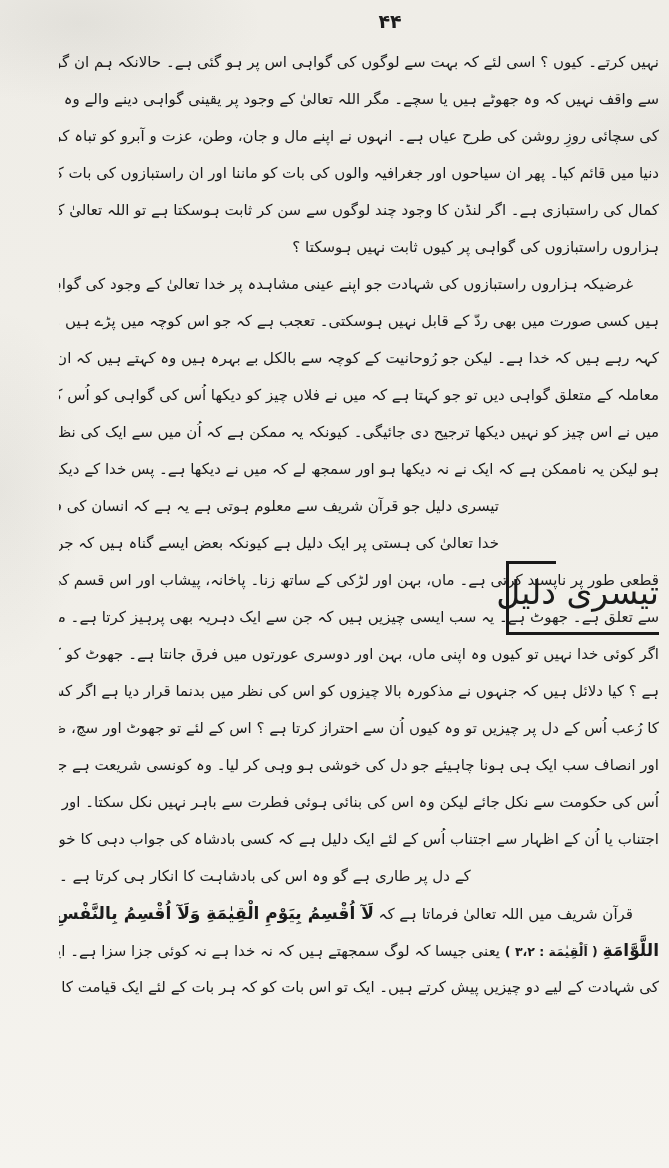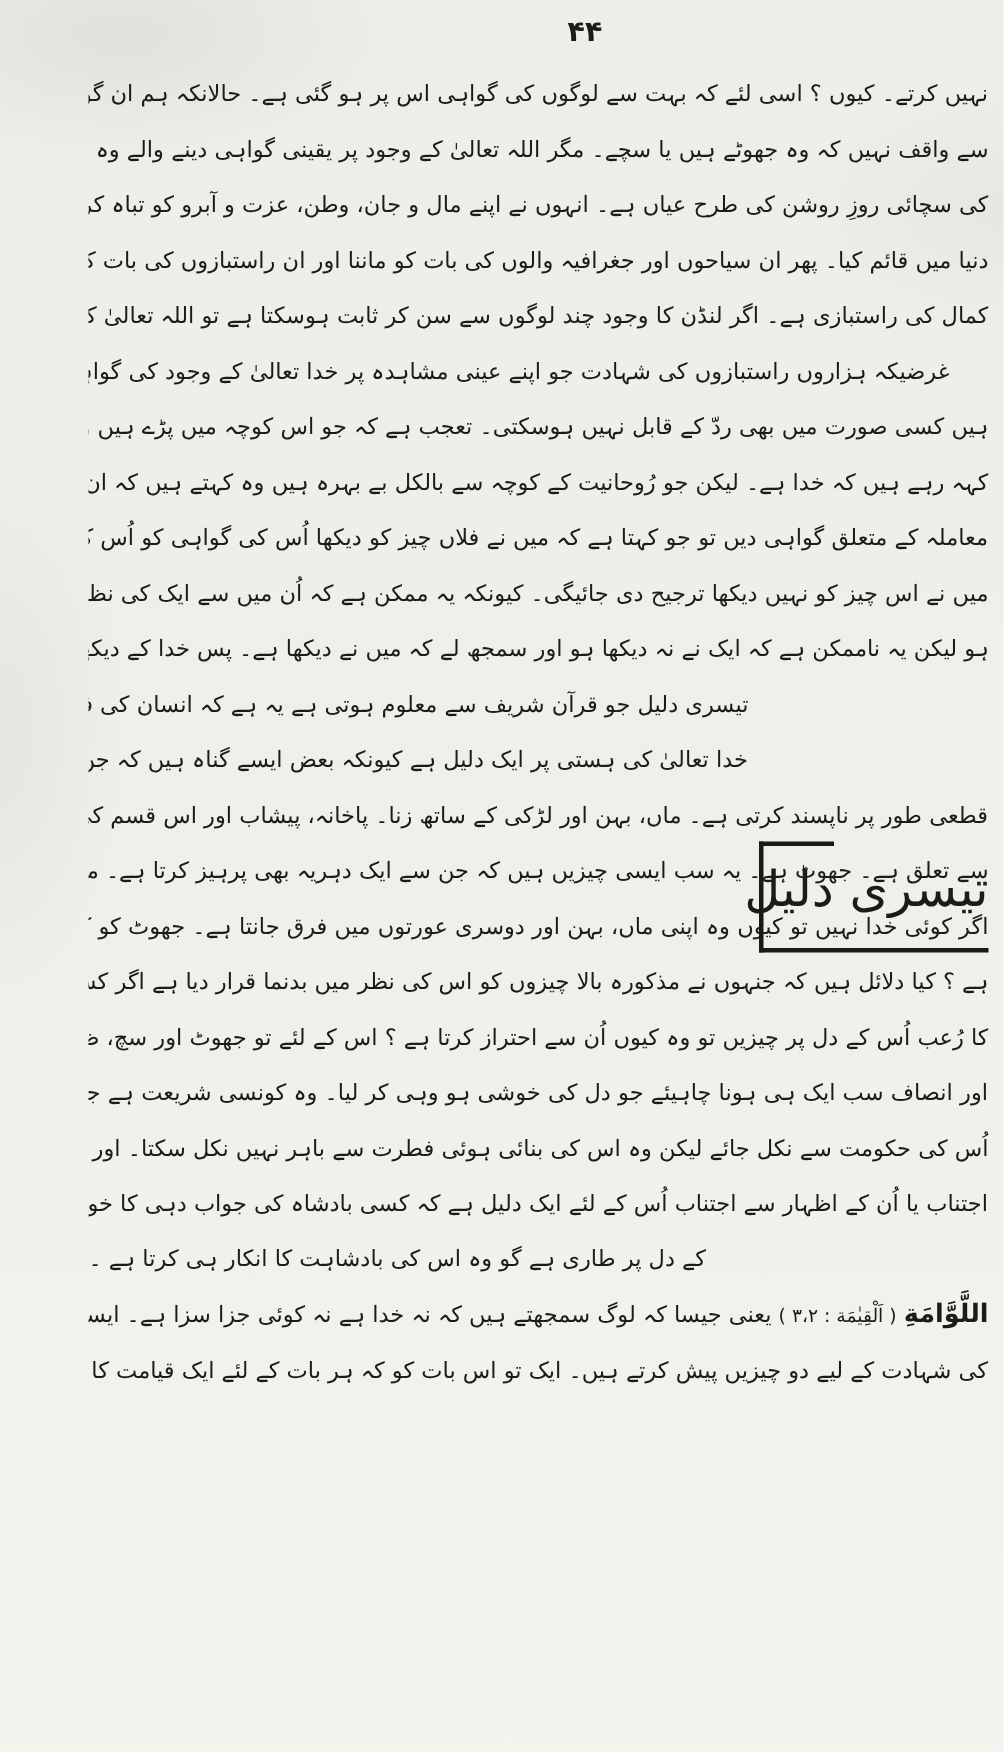--- a/index.html
+++ b/index.html
@@ -34,36 +34,37 @@
   }
   .heading-box::before{
     content:""; position:absolute; top:0; left:-3px; width:50px; height:3px;
     background:#191919;
   }
   .heading-label{
     font-size:33px; font-weight:normal; text-align:right; line-height:64px;
     white-space:nowrap;
   }
   .arabic{ font-weight:bold; font-size:17px; }
-  .ref{ font-size:12.5px; font-weight:normal; }
+  .ref{ font-size:12.5px; font-weight:bold; }
 </style>
 </head>
 <body>
 
 <div class="page">
 
   <div class="page-number">۴۴</div>
 
   <div class="content">
 
     <div class="line">نہیں کرتے۔ کیوں ؟ اسی لئے کہ بہت سے لوگوں کی گواہی اس پر ہو گئی ہے۔ حالانکہ ہم ان گواہوں کے حالات</div>
     <div class="line">سے واقف نہیں کہ وہ جھوٹے ہیں یا سچے۔ مگر اللہ تعالیٰ کے وجود پر یقینی گواہی دینے والے وہ لوگ ہیں کہ جن</div>
     <div class="line">کی سچائی روزِ روشن کی طرح عیاں ہے۔ انہوں نے اپنے مال و جان، وطن، عزت و آبرو کو تباہ کر کے راستی کو</div>
     <div class="line">دنیا میں قائم کیا۔ پھر ان سیاحوں اور جغرافیہ والوں کی بات کو ماننا اور ان راستبازوں کی بات کا انکار کرنا</div>
     <div class="line">کمال کی راستبازی ہے۔ اگر لنڈن کا وجود چند لوگوں سے سن کر ثابت ہوسکتا ہے تو اللہ تعالیٰ کا وجود</div>
+    <div class="line end-right">ہزاروں راستبازوں کی گواہی پر کیوں ثابت نہیں ہوسکتا ؟</div>
 
     <div class="line indent">غرضیکہ ہزاروں راستبازوں کی شہادت جو اپنے عینی مشاہدہ پر خدا تعالیٰ کے وجود کی گواہی دیتے</div>
     <div class="line">ہیں کسی صورت میں بھی ردّ کے قابل نہیں ہوسکتی۔ تعجب ہے کہ جو اس کوچہ میں پڑے ہیں وہ تو سب بالاتفاق</div>
     <div class="line">کہہ رہے ہیں کہ خدا ہے۔ لیکن جو رُوحانیت کے کوچہ سے بالکل بے بہرہ ہیں وہ کہتے ہیں کہ ان کی بات نہ مانو</div>
     <div class="line">معاملہ کے متعلق گواہی دیں تو جو کہتا ہے کہ میں نے فلاں چیز کو دیکھا اُس کی گواہی کو اُس کی گواہی پر جو کہتا ہے</div>
     <div class="line">میں نے اس چیز کو نہیں دیکھا ترجیح دی جائیگی۔ کیونکہ یہ ممکن ہے کہ اُن میں سے ایک کی نظر اس چیز پر نہ پڑی</div>
     <div class="line">ہو لیکن یہ ناممکن ہے کہ ایک نے نہ دیکھا ہو اور سمجھ لے کہ میں نے دیکھا ہے۔ پس خدا کے دیکھنے والوں</div>
 
     <div class="heading-box">
       <div class="heading-label">تیسری دلیل</div>
@@ -74,20 +75,24 @@
     <div class="line">قطعی طور پر ناپسند کرتی ہے۔ ماں، بہن اور لڑکی کے ساتھ زنا۔ پاخانہ، پیشاب اور اس قسم کی نجاستوں</div>
     <div class="line">سے تعلق ہے۔ جھوٹ ہے۔ یہ سب ایسی چیزیں ہیں کہ جن سے ایک دہریہ بھی پرہیز کرتا ہے۔ مگر کیوں ؟</div>
     <div class="line">اگر کوئی خدا نہیں تو کیوں وہ اپنی ماں، بہن اور دوسری عورتوں میں فرق جانتا ہے۔ جھوٹ کو کیوں بُرا جانتا</div>
     <div class="line">ہے ؟ کیا دلائل ہیں کہ جنہوں نے مذکورہ بالا چیزوں کو اس کی نظر میں بدنما قرار دیا ہے اگر کسی بالائی طاقت</div>
     <div class="line">کا رُعب اُس کے دل پر چیزیں تو وہ کیوں اُن سے احتراز کرتا ہے ؟ اس کے لئے تو جھوٹ اور سچ، ظلم</div>
     <div class="line">اور انصاف سب ایک ہی ہونا چاہیئے جو دل کی خوشی ہو وہی کر لیا۔ وہ کونسی شریعت ہے جو اُس کے جذبات پر</div>
     <div class="line">اُس کی حکومت سے نکل جائے لیکن وہ اس کی بنائی ہوئی فطرت سے باہر نہیں نکل سکتا۔ اور گناہوں سے</div>
     <div class="line">اجتناب یا اُن کے اظہار سے اجتناب اُس کے لئے ایک دلیل ہے کہ کسی بادشاہ کی جواب دہی کا خوف جو اس</div>
     <div class="line end-left">کے دل پر طاری ہے گو وہ اس کی بادشاہت کا انکار ہی کرتا ہے ۔</div>
 
+    <div class="line indent">
+      <span>قرآن شریف میں اللہ تعالیٰ فرماتا ہے کہ</span>
+      <span class="arabic">لَآ اُقْسِمُ بِيَوْمِ الْقِيٰمَةِ وَلَآ اُقْسِمُ بِالنَّفْسِ</span>
+    </div>
     <div class="line">
       <span class="arabic">اللَّوَّامَةِ</span>
       <span class="ref">( اَلْقِیٰمَة : ۳،۲ )</span>
       <span>یعنی جیسا کہ لوگ سمجھتے ہیں کہ نہ خدا ہے نہ کوئی جزا سزا ہے۔ ایسا نہیں بلکہ ہم ان اُمور</span>
     </div>
     <div class="line">کی شہادت کے لیے دو چیزیں پیش کرتے ہیں۔ ایک تو اس بات کو کہ ہر بات کے لئے ایک قیامت کا دن مقرر ہے</div>
 
   </div>
 </div>
 

